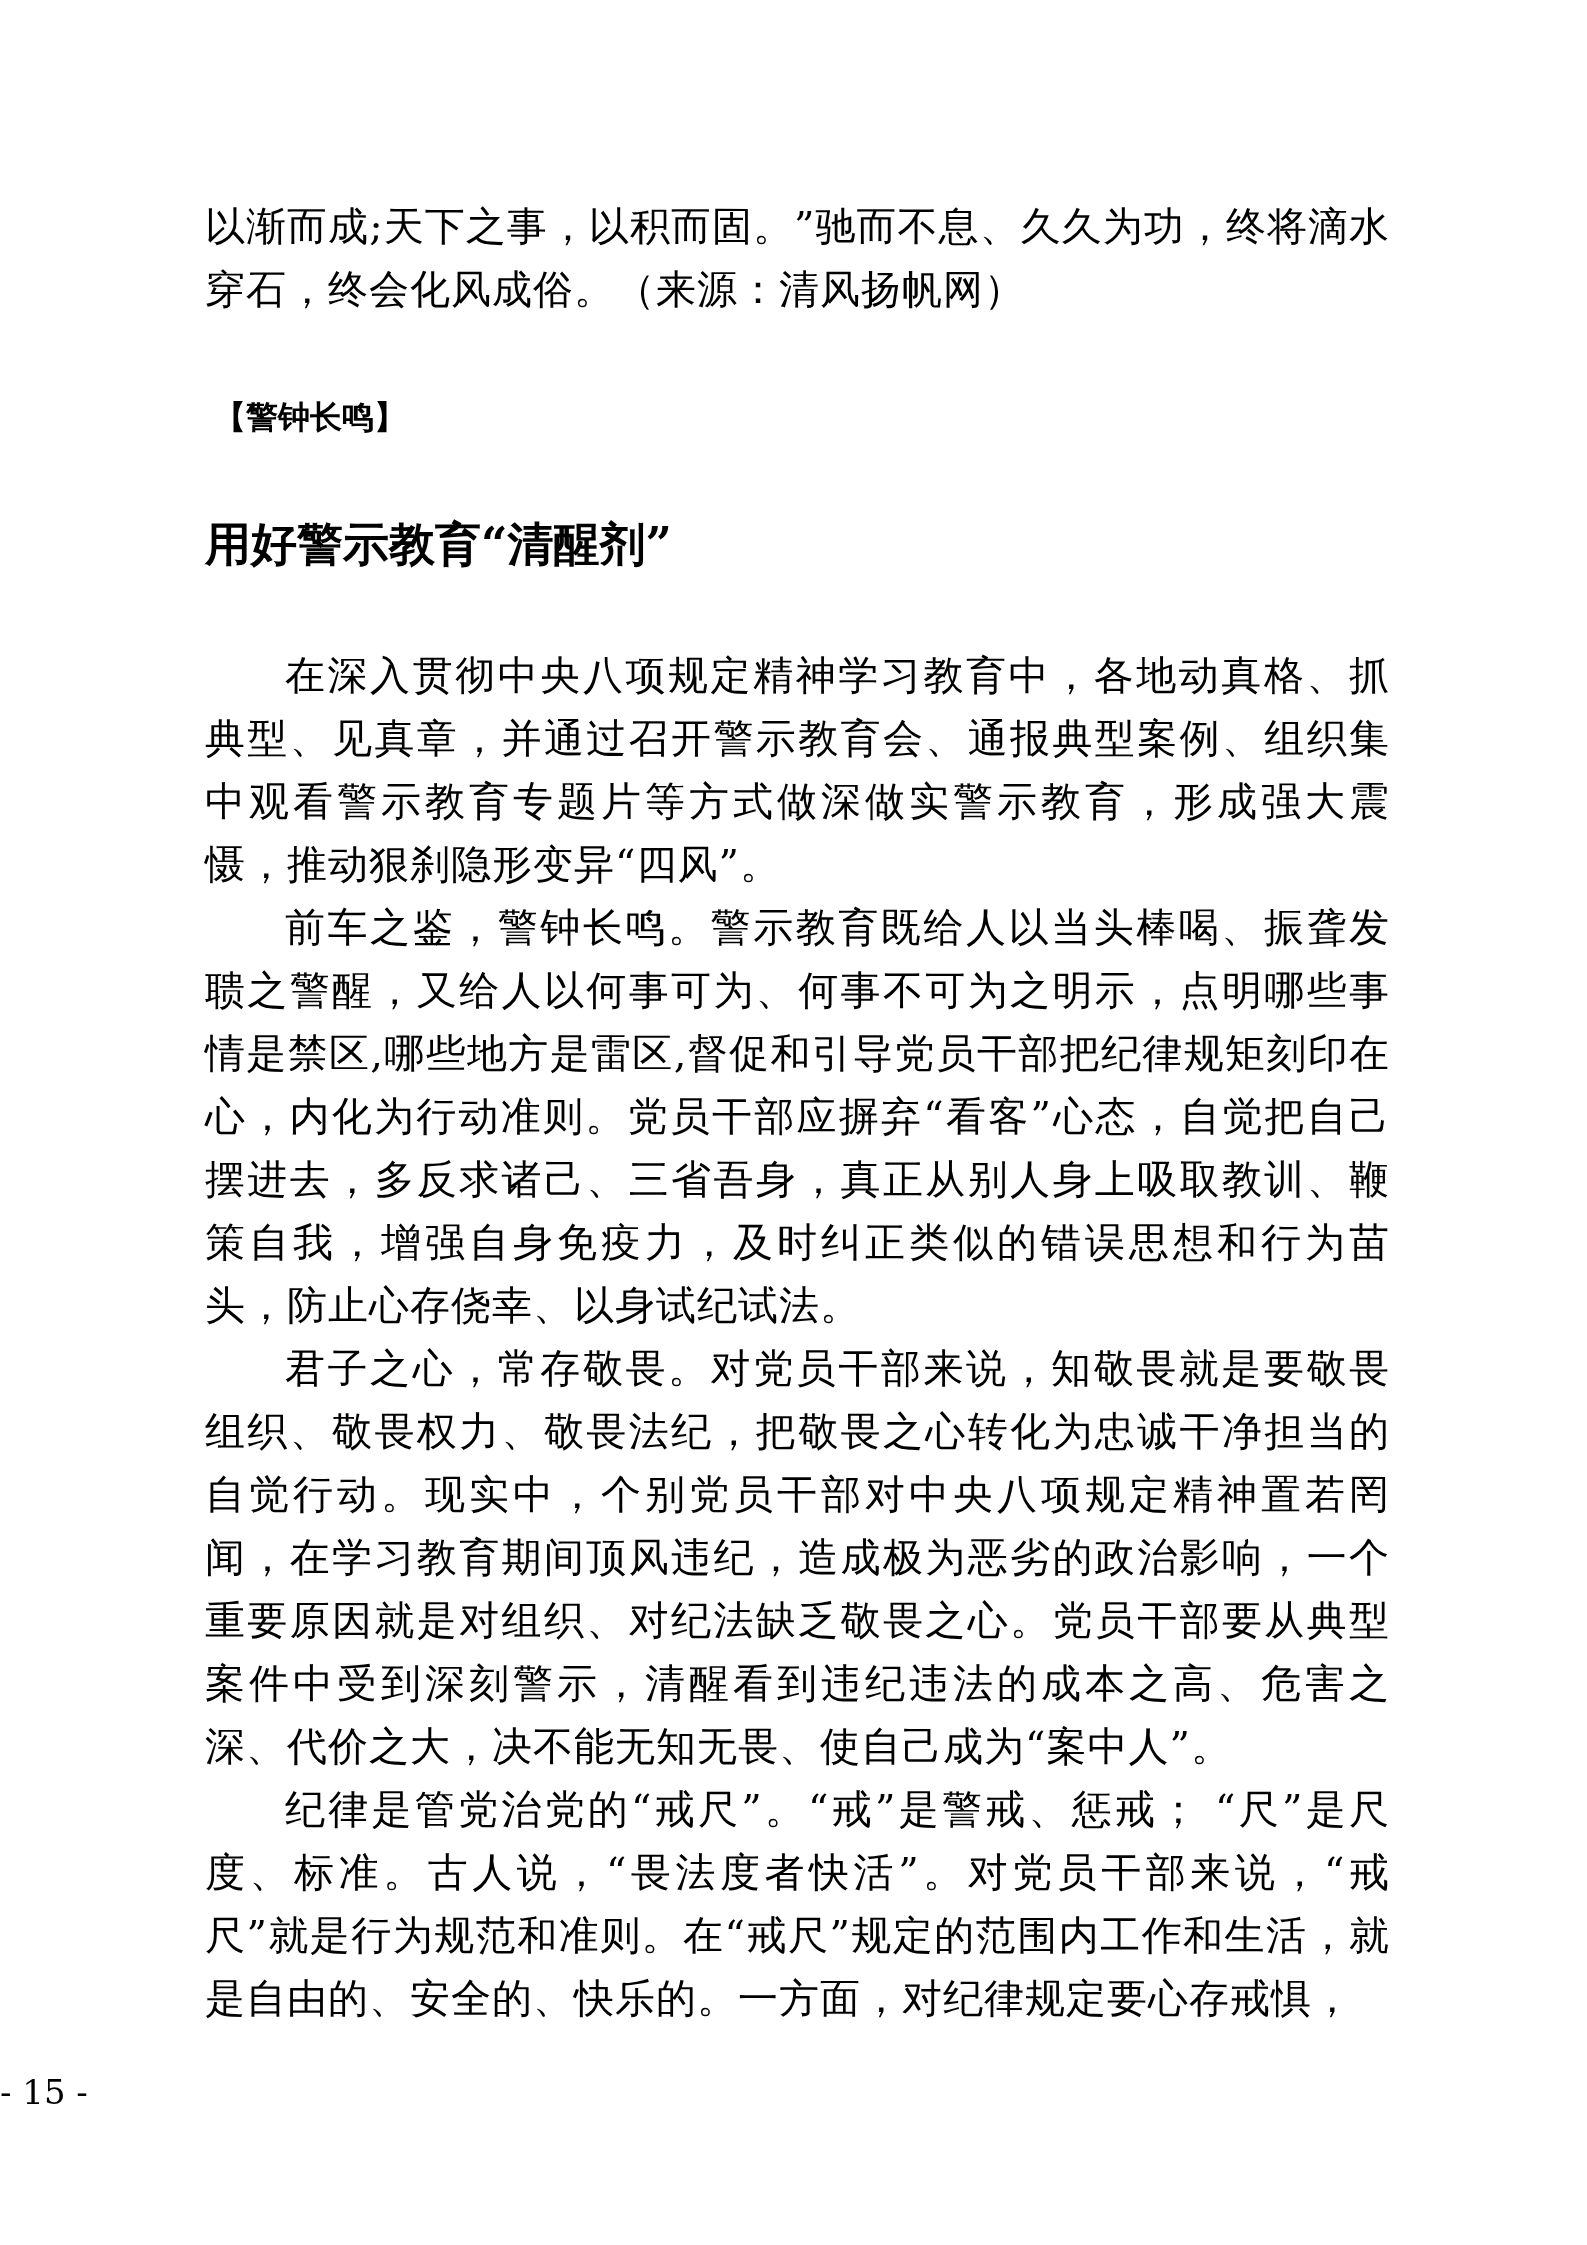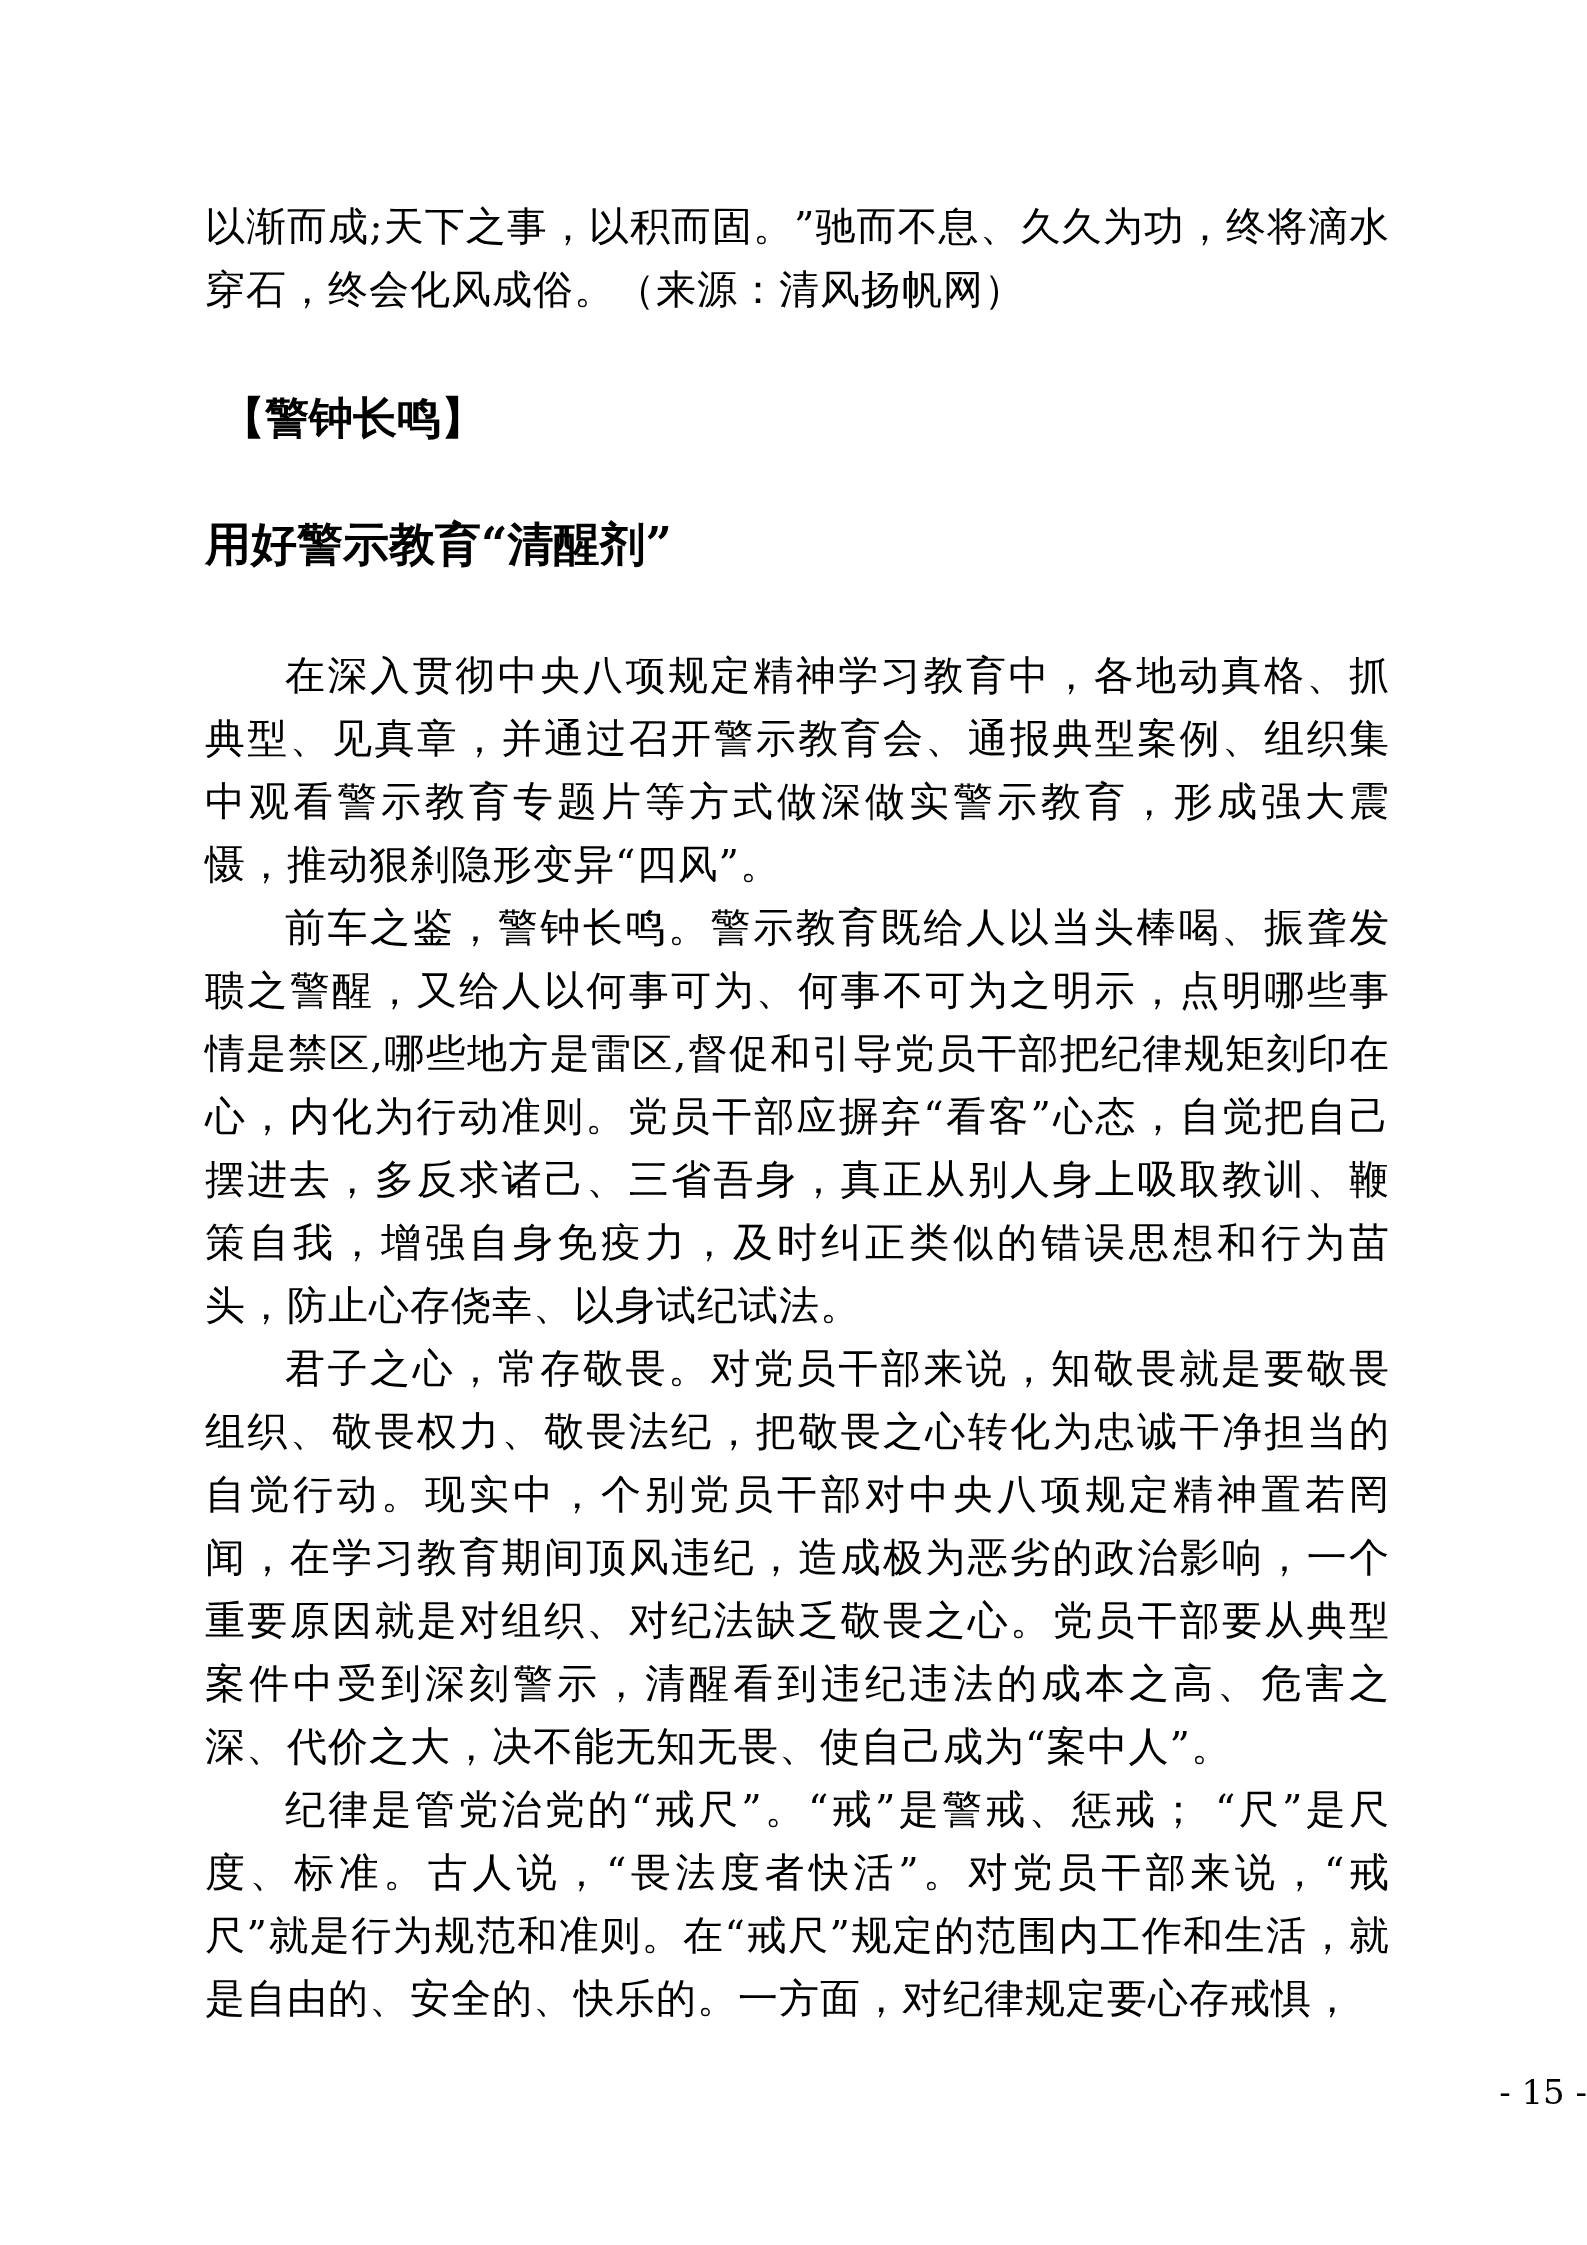--- a/index.html
+++ b/index.html
@@ -26,37 +26,37 @@
     line-height: 63px;
     text-align: justify;
     text-justify: inter-character;
     margin: 0;
     letter-spacing: 1px;
   }
   .indent {
     text-indent: 2em;
   }
   .section-header {
-    font-size: 44px;
+    font-size: 32px;
     line-height: 63px;
     font-weight: bold;
-    margin: 65px 0 0 16px;
+    margin: 65px 0 0 9px;
   }
   .article-title {
     font-size: 46px;
     line-height: 72px;
     font-weight: bold;
     margin: 59px 0 64px 0;
   }
   .page-footer {
     position: absolute;
     top: 2070px;
     left: 0;
     width: 1587px;
-    text-align: right;
+    text-align: left;
     font-size: 34px;
     line-height: 44px;
   }
 </style>
 </head>
 <body>
 
 <div class="page-content">
 
   <p class="body-text">以渐而成;天下之事，以积而固。”驰而不息、久久为功，终将滴水穿石，终会化风成俗。（来源：清风扬帆网）</p>

